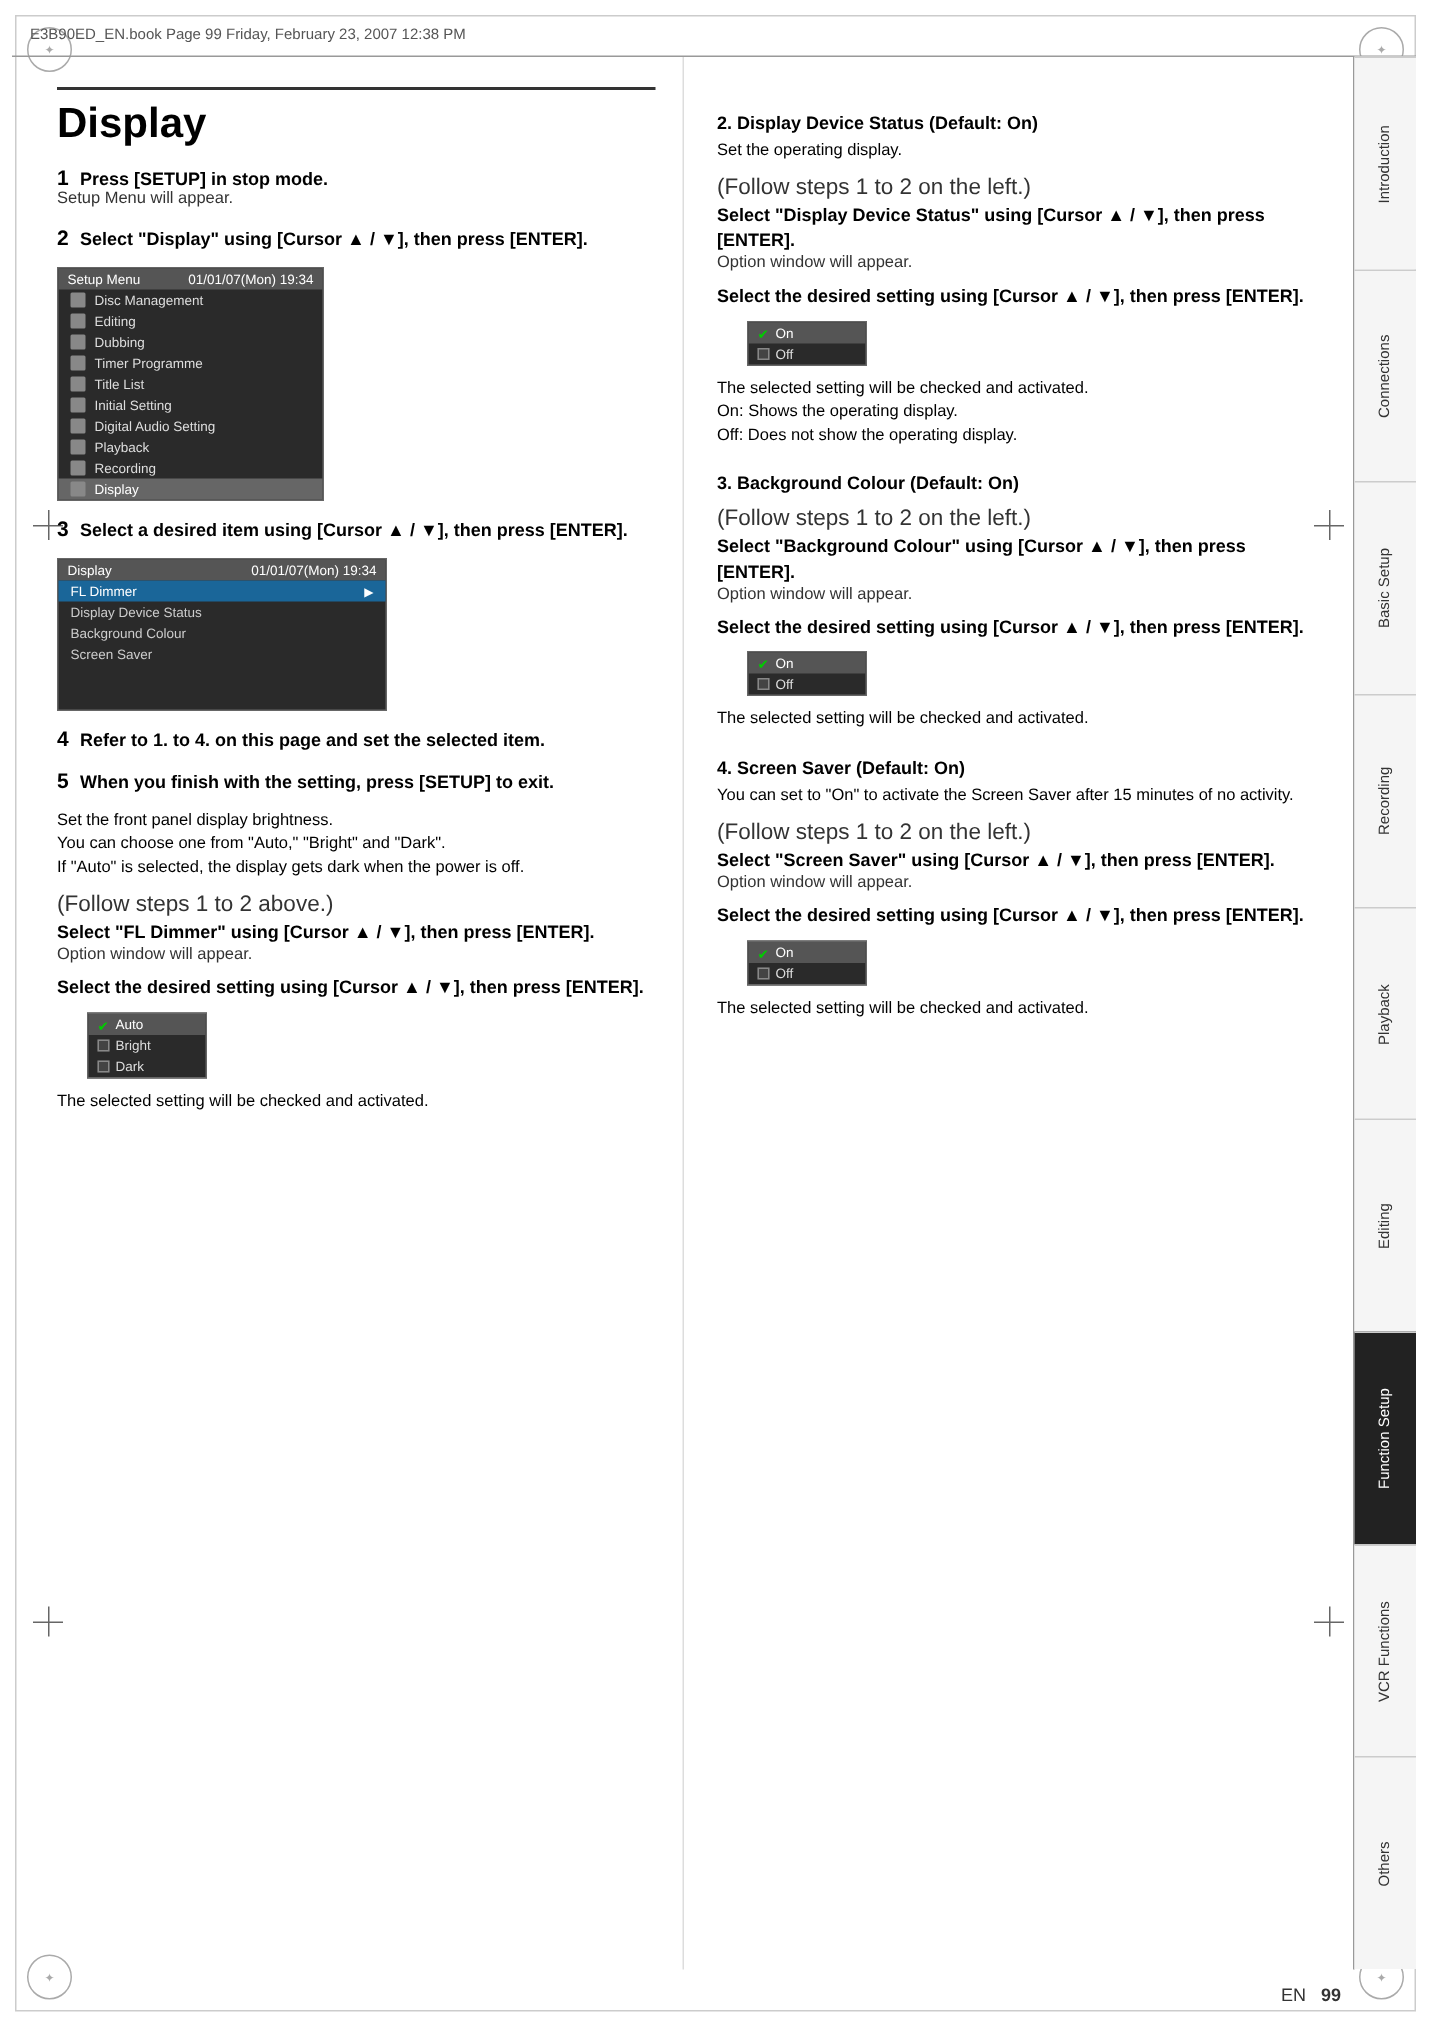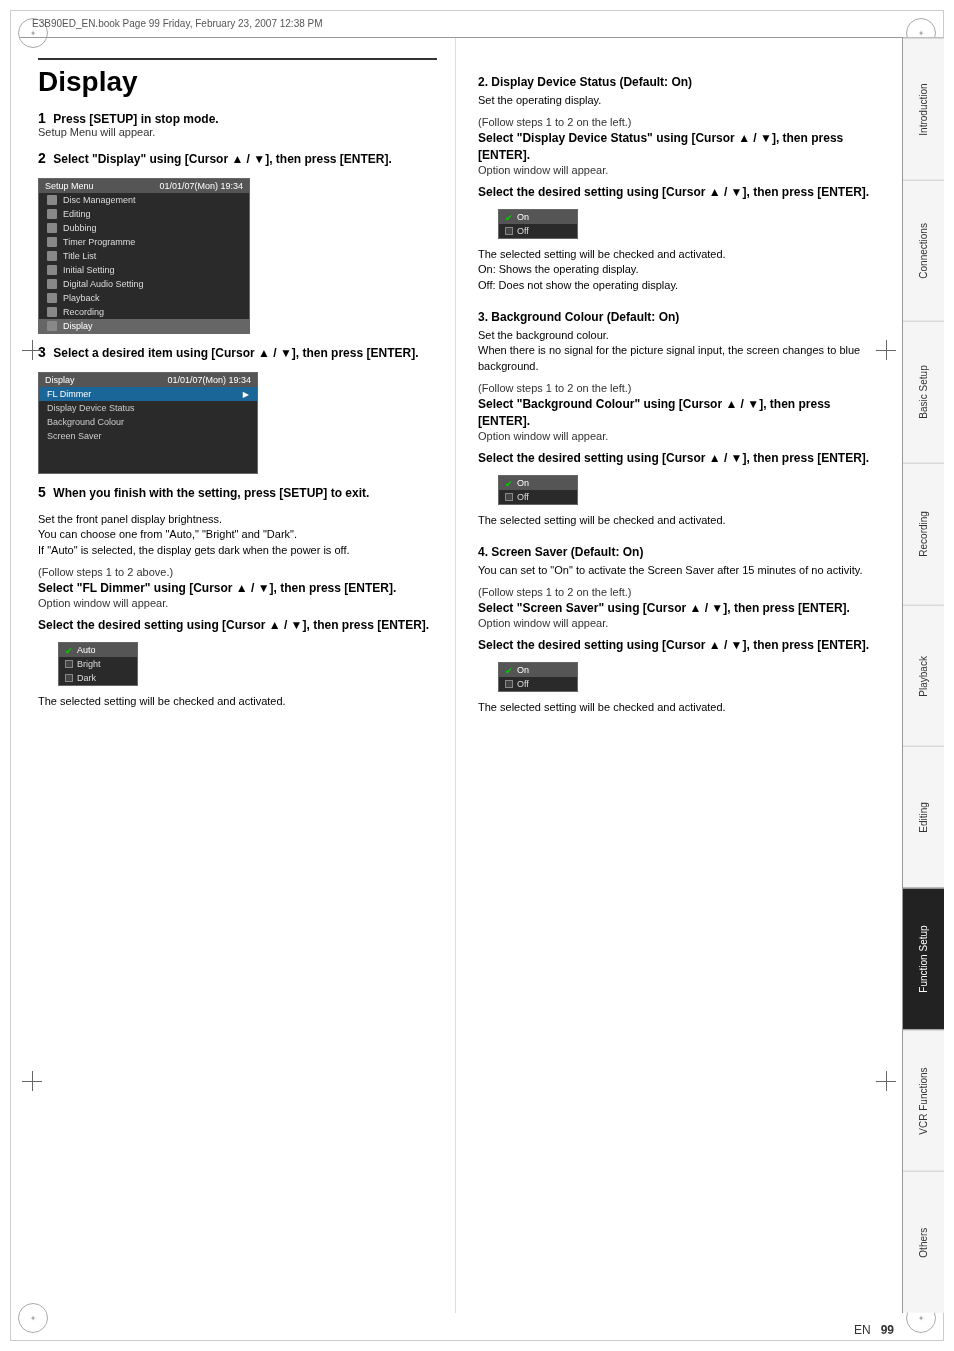--- a/index.html
+++ b/index.html
@@ -15,21 +15,21 @@
 
     .page-border {
       position: absolute;
       top: 10px; left: 10px; right: 10px; bottom: 10px;
       border: 1px solid #ccc;
     }
 
     
     .header-bar {
       position: absolute;
-      top: 10px; left: 20px; right: 10px;
+      top: 10px; left: 8px; right: 10px;
       height: 28px;
       border-bottom: 1px solid #999;
       display: flex;
       align-items: center;
       padding: 0 12px;
       font-size: 10px;
       color: #555;
     }
 
     
@@ -141,21 +141,21 @@
       line-height: 1.4;
       margin-bottom: 8px;
     }
 
     
     .instruction {
       margin: 8px 0;
     }
 
     .instruction-note {
-      font-size: 11px;
+      font-size: 15px;
       color: #333;
       margin-bottom: 2px;
     }
 
     .instruction-bold {
       font-size: 12px;
       font-weight: bold;
       line-height: 1.4;
     }
 
@@ -163,21 +163,21 @@
       font-size: 11px;
       color: #333;
     }
 
     
     .menu-screenshot {
       border: 1px solid #666;
       background: #2a2a2a;
       margin: 10px 0;
       padding: 0;
-      width: 212px;
+      width: 178px;
     }
 
     .menu-titlebar {
       background: #555;
       color: #fff;
       font-size: 9px;
       padding: 2px 6px;
       display: flex;
       justify-content: space-between;
     }
@@ -373,20 +373,24 @@
         <span>Display</span>
         <span>01/01/07(Mon)   19:34</span>
       </div>
       <div class="display-menu-item selected">FL Dimmer <span style="font-size:8px;">▶</span></div>
       <div class="display-menu-item">Display Device Status</div>
       <div class="display-menu-item">Background Colour</div>
       <div class="display-menu-item">Screen Saver</div>
       <div style="height:30px;"></div>
     </div>
 
+    <div class="step">
+      <span class="step-number">4&nbsp;</span>
+      <span class="step-text"><strong>Refer to 1. to 4. on this page and set the selected item.</strong></span>
+    </div>
 
     <div class="step">
       <span class="step-number">5&nbsp;</span>
       <span class="step-text"><strong>When you finish with the setting, press [SETUP] to exit.</strong></span>
     </div>
 
     <div class="section-body">
       Set the front panel display brightness.<br>
       You can choose one from "Auto," "Bright" and "Dark".<br>
       If "Auto" is selected, the display gets dark when the power is off.
@@ -442,24 +446,20 @@
       </div>
     </div>
 
     <div class="section-body">
       The selected setting will be checked and activated.<br>
       On: Shows the operating display.<br>
       Off: Does not show the operating display.
     </div>
 
     <div class="section-header">3. Background Colour (Default: On)</div>
-    <div class="section-body">
-      Set the background colour.<br>
-      When there is no signal for the picture signal input, the screen changes to blue background.
-    </div>
 
     <div class="instruction">
       <div class="instruction-note">(Follow steps 1 to 2 on the left.)</div>
       <div class="instruction-bold"><strong>Select "Background Colour" using [Cursor ▲ / ▼], then press [ENTER].</strong></div>
       <div class="instruction-sub">Option window will appear.</div>
     </div>
 
     <div class="instruction">
       <div class="instruction-bold"><strong>Select the desired setting using [Cursor ▲ / ▼], then press [ENTER].</strong></div>
     </div>

